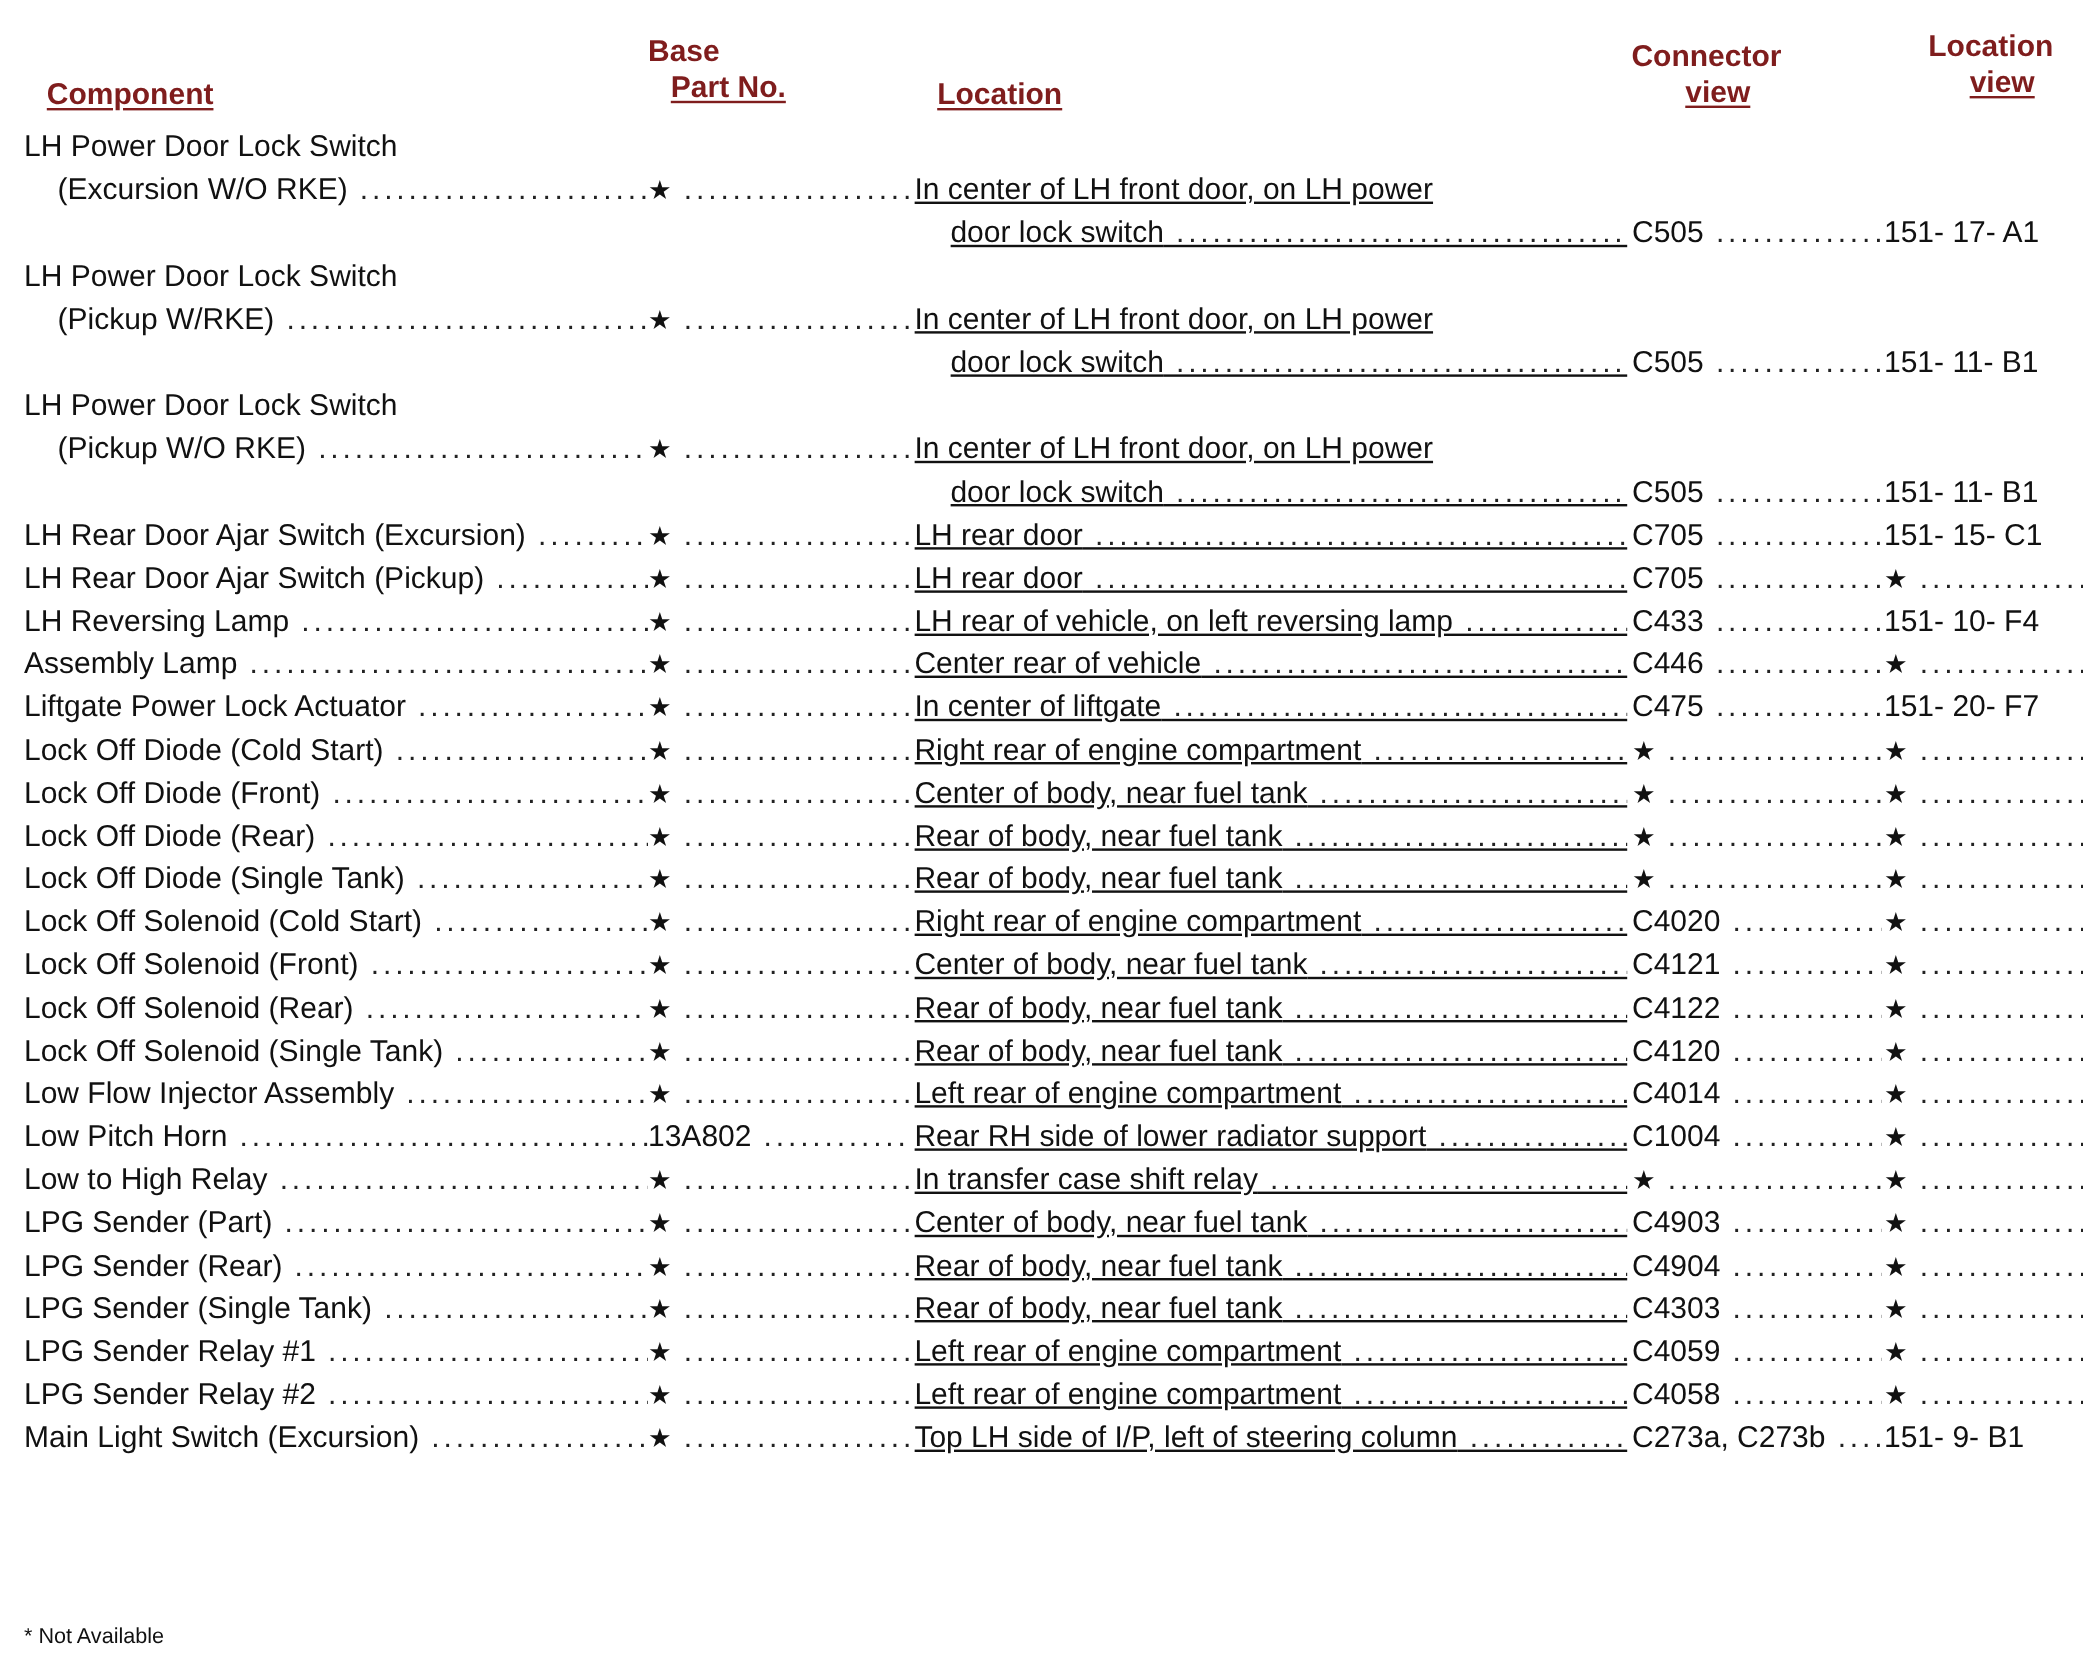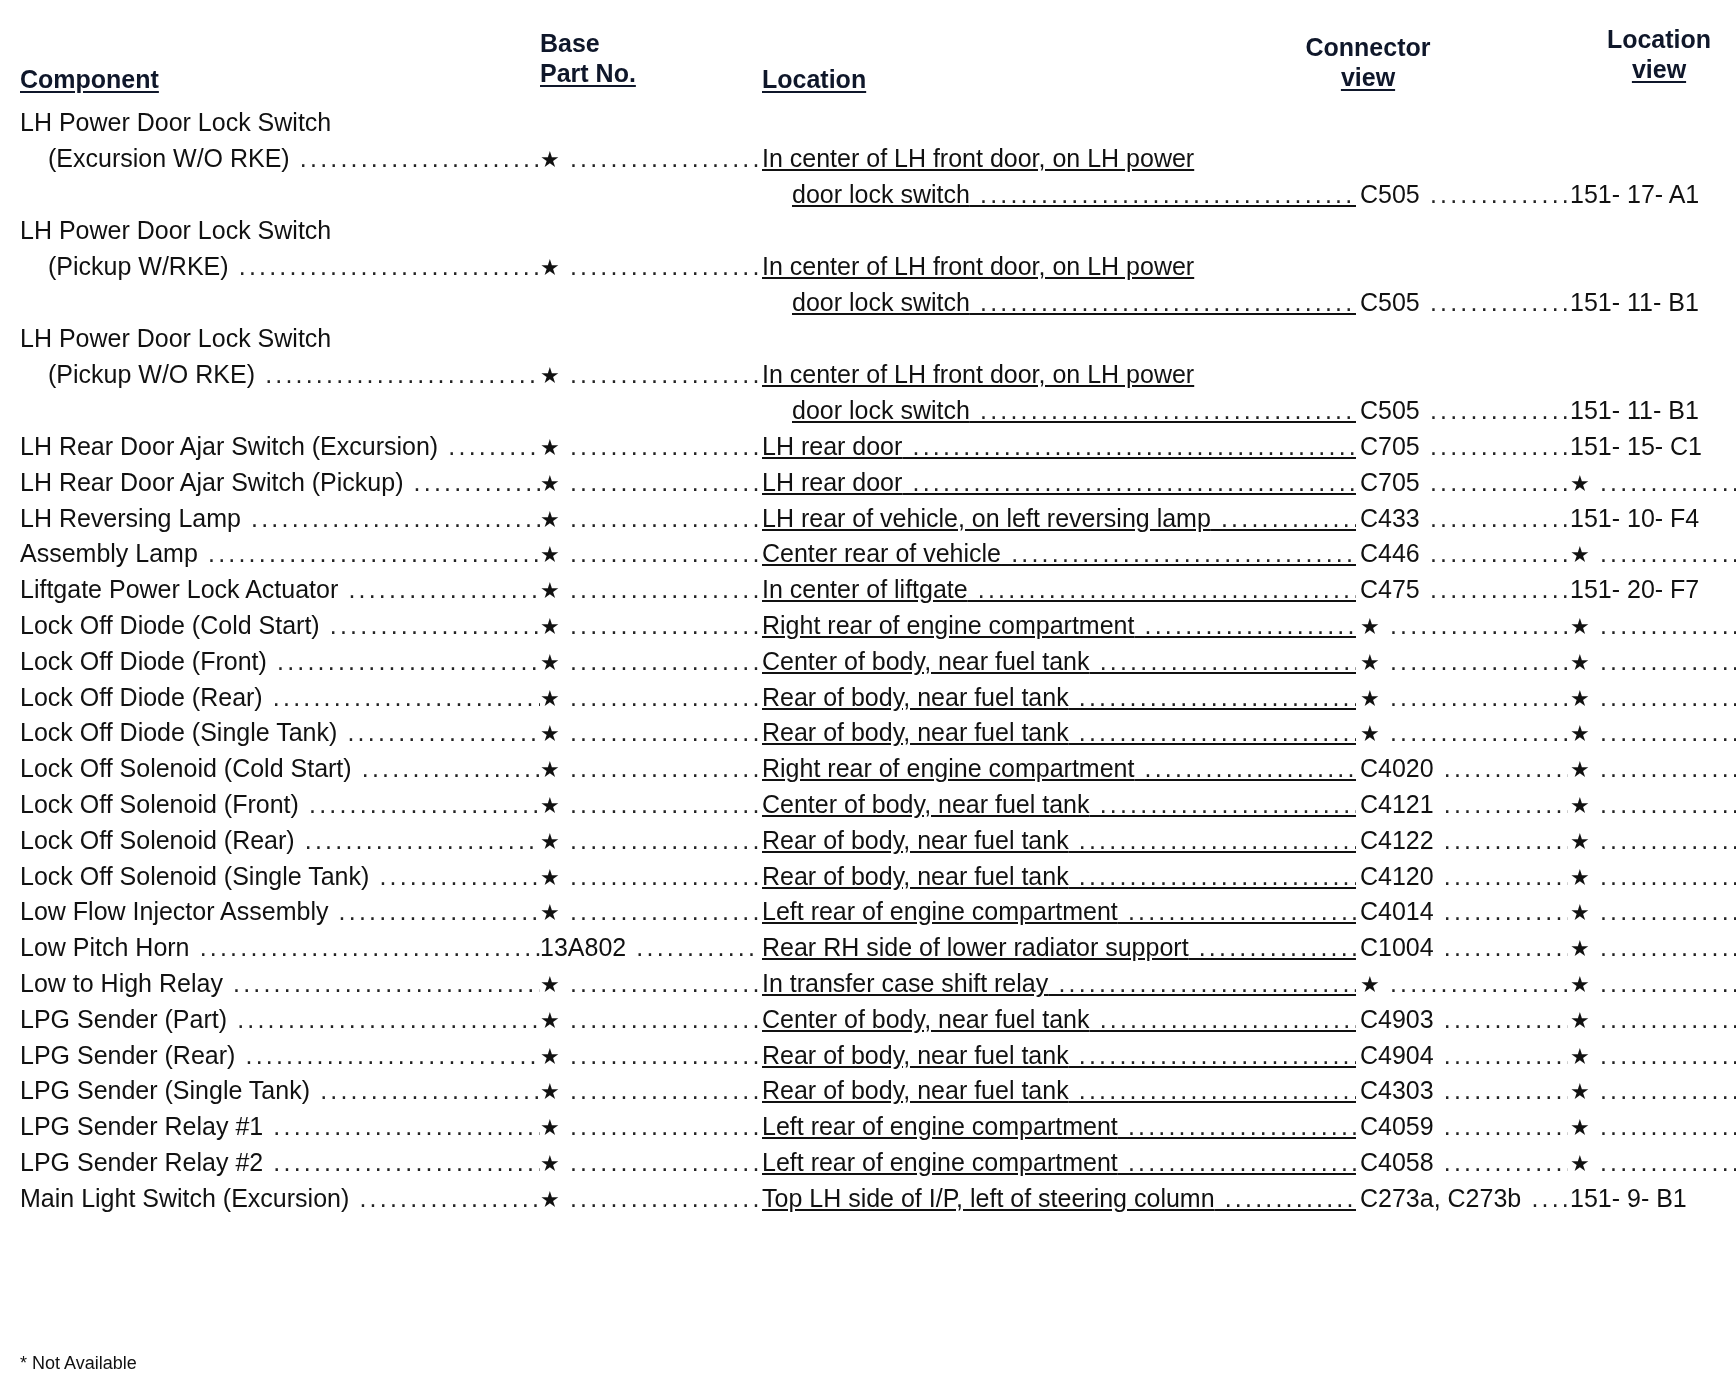--- a/index.html
+++ b/index.html
@@ -2,23 +2,23 @@
 <html><head>
   <meta charset="utf-8">
   <style>
     html, body { margin: 0; padding: 0; background: #ffffff; }
     body {
       width: 1736px; height: 1392px; position: relative; overflow: hidden;
       font-family: "Liberation Sans", sans-serif; color: #111111;
     }
     .hdr {
       position: absolute; font-weight: bold; font-size: 25px; line-height: 30px;
-      color: #0f172a;
-    }
-    .hdr .u { text-decoration: underline; text-underline-offset: 3px; }
+      color: #7f1d1d;
+    }
+    .hdr .u { text-decoration: underline; text-underline-offset: 3px; margin-left: 19px; }
     .row {
       position: absolute; left: 0; width: 1568px; height: 36px;
       font-size: 25px; line-height: 36px; white-space: nowrap;
     }
     .cell { position: absolute; top: 0; overflow: hidden; white-space: nowrap; }
     .dots { letter-spacing: 3.2px; color: #222; }
     .c-comp { left: 20px; width: 520px; }
     .c-comp.indent { left: 48px; width: 492px; }
     .c-part { left: 540px; width: 220px; }
     .c-loc { left: 762px; width: 594px; text-decoration: underline; }
@@ -37,21 +37,21 @@
   <div class="hdr" style="left:20px; top:64px;">
     <span class="u">Component</span>
   </div>
   <div class="hdr" style="left:540px; top:28px;">
     <div>Base</div>
     <div class="u">Part No.</div>
   </div>
   <div class="hdr" style="left:762px; top:64px;">
     <span class="u">Location</span>
   </div>
-  <div class="hdr" style="left:1298px; top:32px; text-align:center; width:140px;">
+  <div class="hdr" style="left:1352px; top:32px; text-align:center; width:140px;">
     <div>Connector</div>
     <div><span class="u">view</span></div>
   </div>
   <div class="hdr" style="left:1596px; top:24px; text-align:center; width:126px;">
     <div>Location</div>
     <div><span class="u">view</span></div>
   </div>
 </div>
 
 <div id="table-body">

